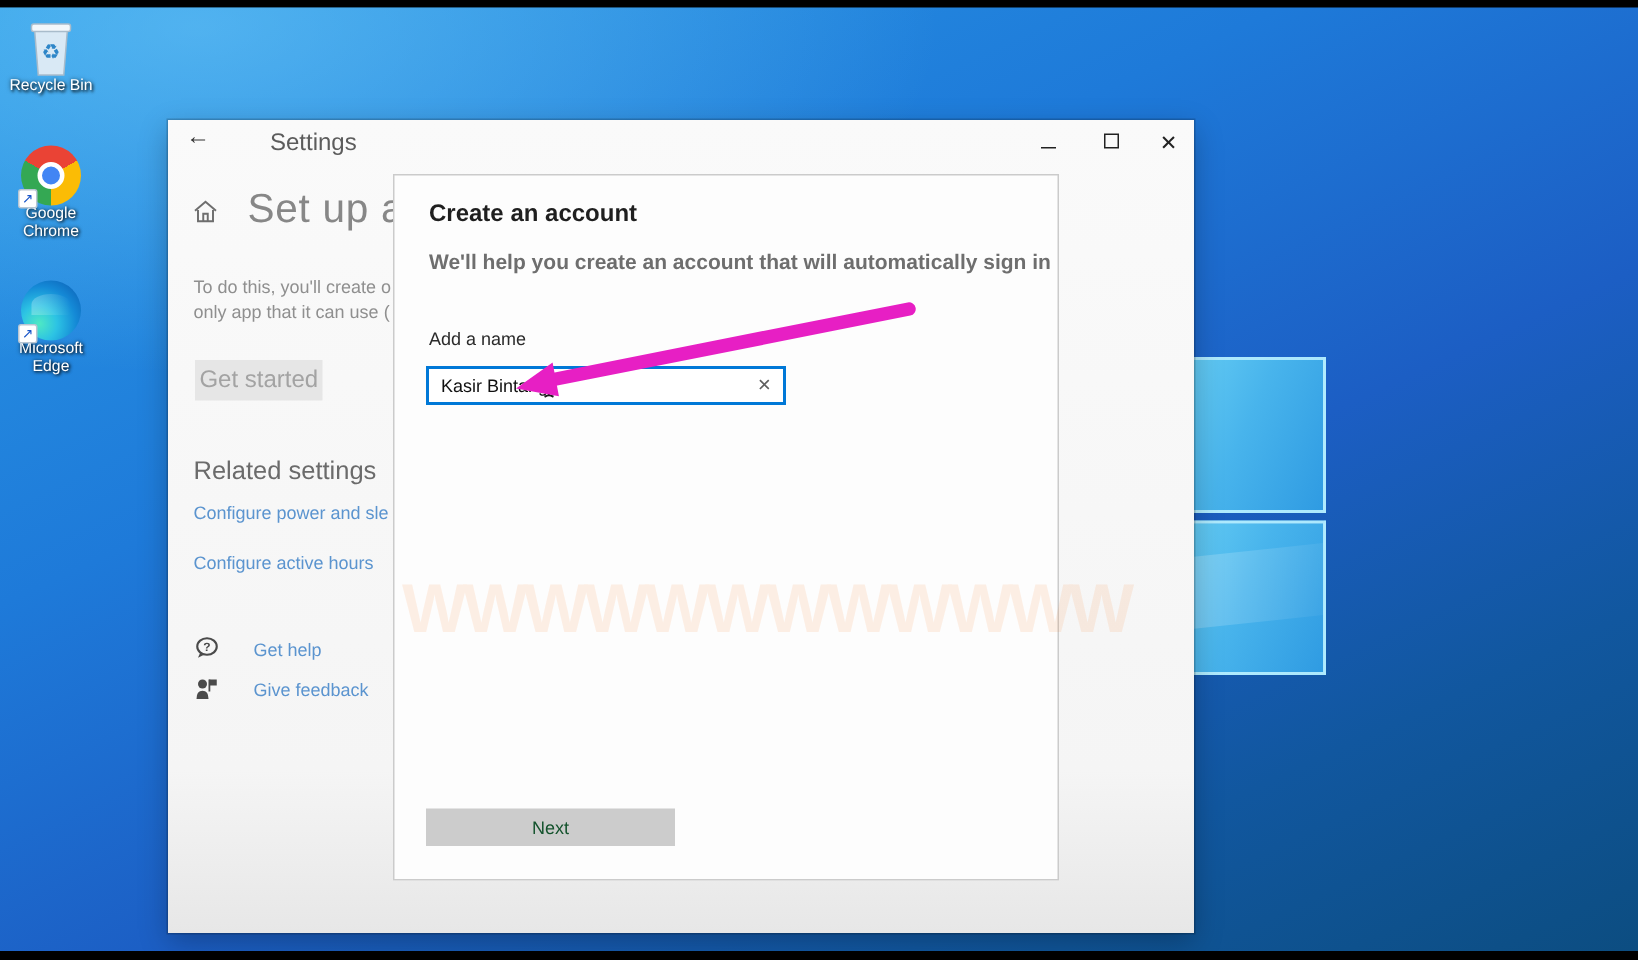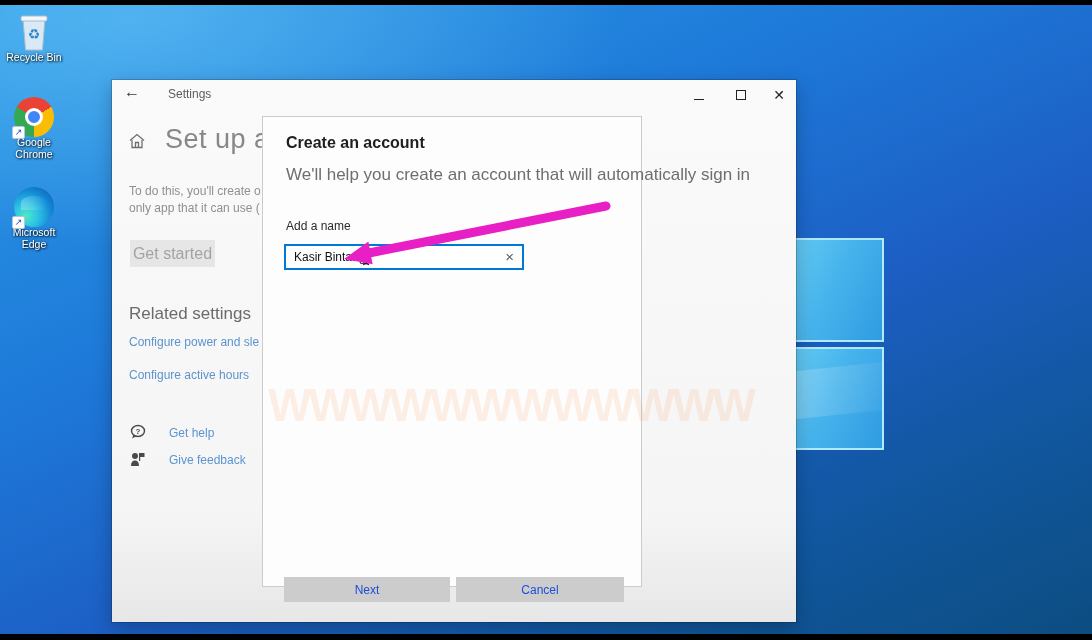--- a/index.html
+++ b/index.html
@@ -62,21 +62,21 @@
 
   
   .win {
     position:absolute; left:112px; top:80px; width:684px; height:542px;
     background:linear-gradient(#fafafa 0%, #f5f5f5 80%, #e7e7e7 100%);
     box-shadow:0 0 0 1px rgba(0,0,0,0.18), 0 6px 18px rgba(0,0,0,0.25);
     z-index:10;
   }
   .titlebar { position:absolute; left:0; top:0; width:100%; height:30px; }
   .back-btn { position:absolute; left:12px; top:3px; font-size:16px; color:#333; cursor:pointer; }
-  .win-title { position:absolute; left:56px; top:7px; font-size:12px; color:#5c5c5c; }
+  .win-title { position:absolute; left:68px; top:7px; font-size:16px; color:#5c5c5c; }
   .ctl { position:absolute; top:6px; width:26px; height:18px; text-align:center; cursor:pointer; }
   .ctl-min { left:574px; } .ctl-max { left:616px; } .ctl-close { left:654px; }
   .ctl-min span { display:inline-block; width:10px; height:0; border-top:1.5px solid #222; vertical-align:middle; margin-top:8px;}
   .ctl-max span { display:inline-block; width:10px; height:10px; border:1.3px solid #222; margin-top:3px;}
   .ctl-close span { font-size:14px; color:#222; line-height:18px; }
 
   .home-ic { position:absolute; left:16px; top:52px; }
   .page-heading {
     position:absolute; left:53px; top:44px; font-size:27px; font-weight:300;
     color:#878787; letter-spacing:0.5px; white-space:nowrap;
@@ -91,39 +91,39 @@
   .related { position:absolute; left:17px; top:224px; font-size:17px; color:#6b6b6b; }
   .s-link { position:absolute; left:17px; font-size:12px; color:#5b94cf; cursor:pointer; white-space:nowrap; }
   .lk1 { top:255px;text-align:center; } .lk2 { top:288px; }
   .help-row { position:absolute; left:18px; height:18px; cursor:pointer; }
   .hr1 { top:344px; } .hr2 { top:371px; }
   .help-row .h-ic { position:absolute; left:0; top:0; }
   .help-row .h-lbl { position:absolute; left:39px; top:2px; font-size:12px; color:#5b94cf; white-space:nowrap; }
 
   
   .dialog {
-    position:absolute; left:262px; top:116px; width:380px; height:471px;
+    position:absolute; left:262px; top:116px; width:444px; height:471px;
     background:#fdfdfd; border:1px solid #cbcbcb; z-index:20;
   }
   .dlg-title { position:absolute; left:23px; top:17px; font-size:16px; font-weight:600; color:#1f1f1f; }
-  .dlg-desc { position:absolute; left:23px; top:49px; font-size:17px; line-height:17px; color:#6e6e6e; white-space:nowrap; }
+  .dlg-desc { position:absolute; left:23px; top:49px; font-size:14px; line-height:17px; color:#6e6e6e; white-space:nowrap;font-weight:bold; }
   .field-label { position:absolute; left:23px; top:102px; font-size:12px; color:#2b2b2b; }
   .name-input-wrap {
     position:absolute; left:21px; top:127px; width:240px; height:26px;
     border:2px solid #0078d7; background:#fff; display:flex; align-items:center;
   }
   .name-input {
     flex:1; border:none; outline:none; background:transparent;
     font-size:12px; color:#111; padding-left:8px; font-family:"Liberation Sans",sans-serif;
   }
   .clear-x { font-size:15px; color:#5f5f5f; padding:0 8px; cursor:pointer; line-height:22px; }
   .ibeam { position:absolute; left:98px; top:129px; z-index:5; pointer-events:none; }
   .dlg-btn {
     position:absolute; top:422px; height:25px; background:#cccccc; border:none;
-    font-size:12px; color:#1d4ed8; cursor:pointer; font-family:"Liberation Sans",sans-serif;margin-top:38px;
+    font-size:12px; color:#14532d; cursor:pointer; font-family:"Liberation Sans",sans-serif;
   }
   .btn-next { left:21px; width:166px; }
   .btn-cancel { left:193px; width:168px; }
 
   
   .watermark {
     position:absolute; left:268px; top:378px; width:526px; height:52px;
     font-size:46px; font-weight:700; letter-spacing:-3px; color:#f97316;
     opacity:0.10; overflow:hidden; z-index:60; pointer-events:none; white-space:nowrap;
   }
@@ -228,21 +228,20 @@
     <input class="name-input" type="text" value="Kasir Bintang" style="">
     <span class="clear-x">×</span>
   </div>
   <span class="ibeam">
     <svg width="10" height="20" viewBox="0 0 10 20">
       <path d="M2 1.5 Q4 2.5 5 2.5 Q6 2.5 8 1.5 M5 2.5 V17.5 M2 18.5 Q4 17.5 5 17.5 Q6 17.5 8 18.5" fill="none" stroke="#1a1a1a" stroke-width="1.4"></path>
     </svg>
   </span>
 
   <button class="dlg-btn btn-next">Next</button>
-  <button class="dlg-btn btn-cancel">Cancel</button>
 </div>
 
 <div class="watermark">WWWWWWWWWWWW</div>
 
 <svg class="arrow-layer" width="1092" height="640" viewBox="0 0 1092 640">
   <line x1="606" y1="206" x2="369" y2="253" stroke="#e71fc4" stroke-width="9" stroke-linecap="round"></line>
   <polygon points="344,259 368.4,241.6 372.6,264.2" fill="#e71fc4"></polygon>
 </svg>
 
 </body></html>

